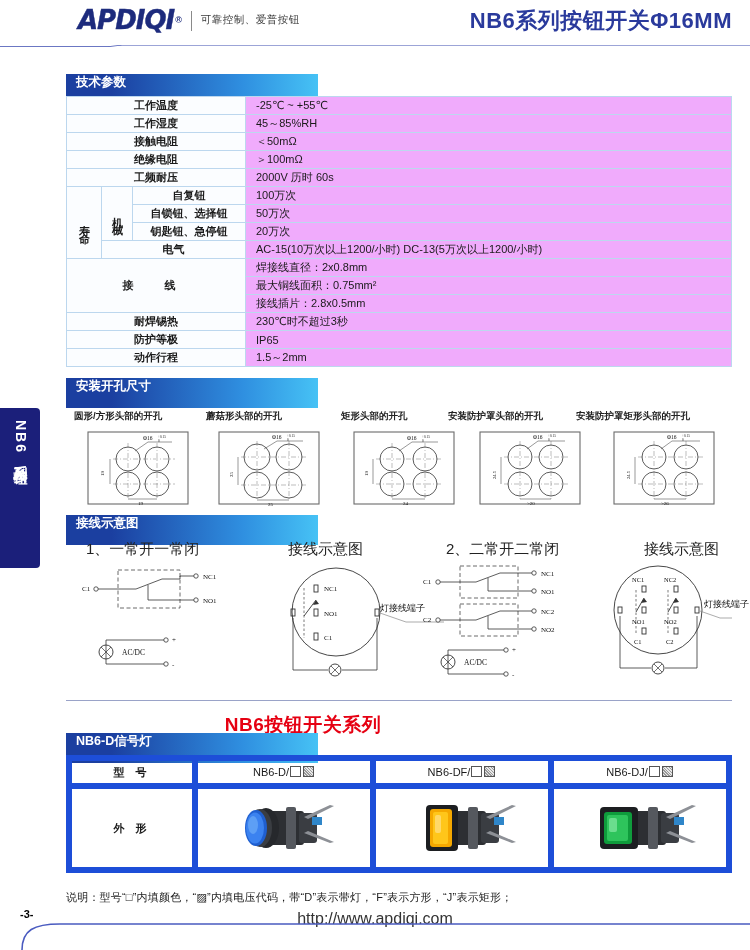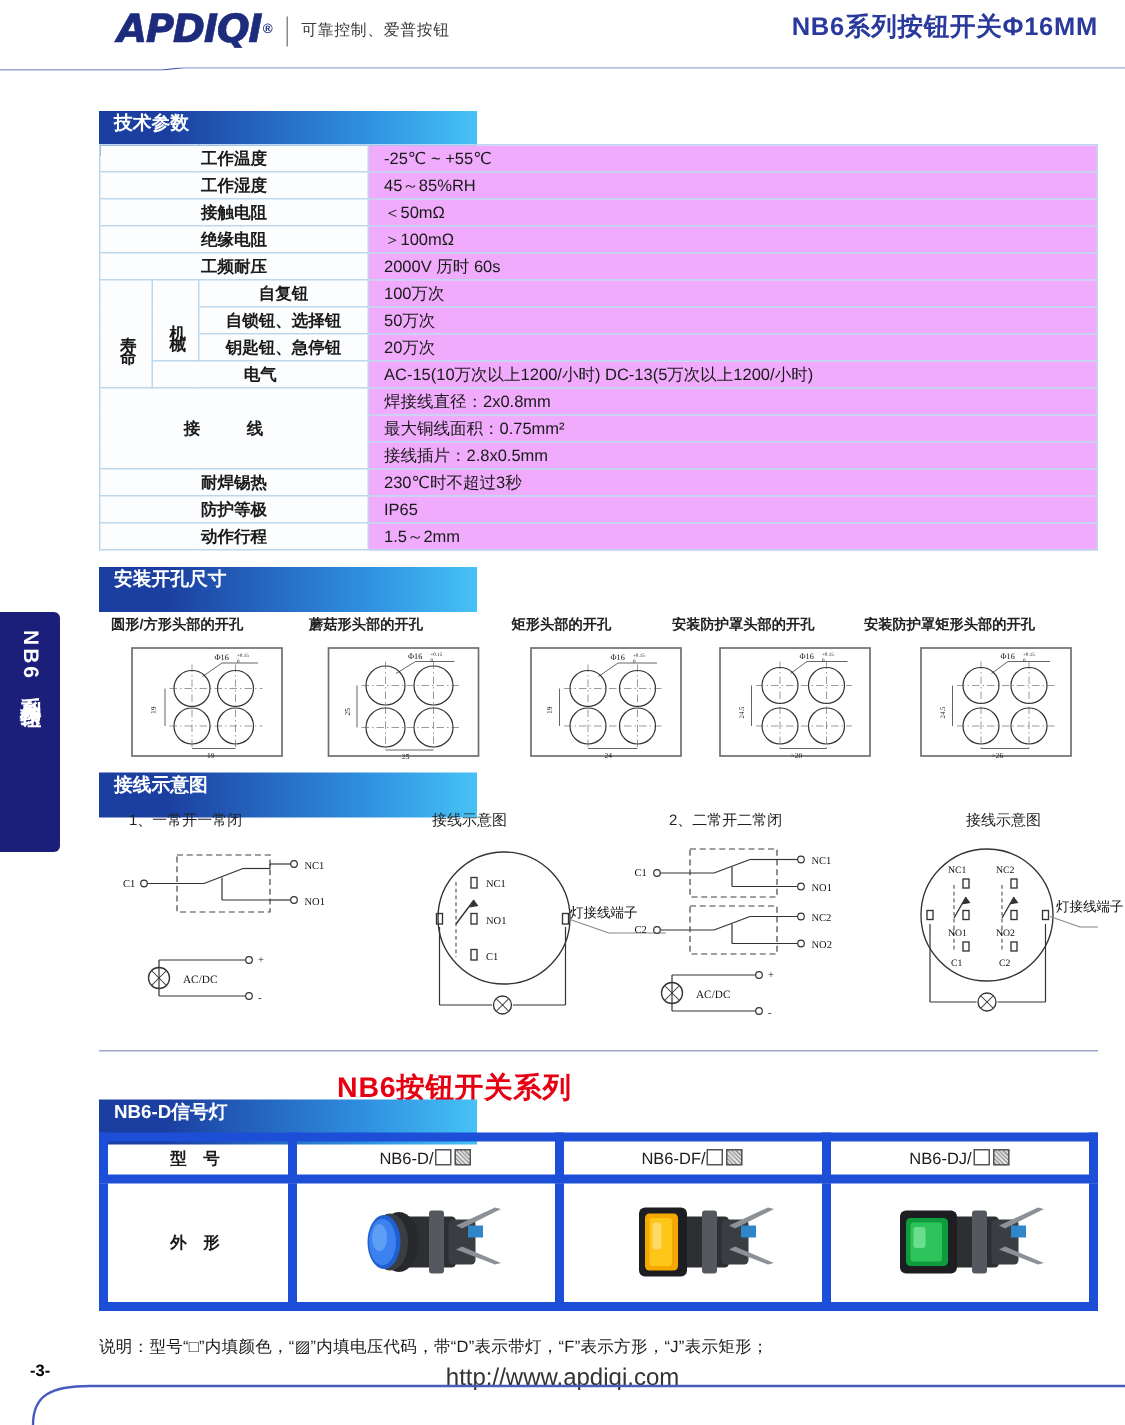--- a/index.html
+++ b/index.html
@@ -16,21 +16,21 @@
     font-family:"DejaVu Sans",sans-serif;
     font-size:26px;font-weight:bold;font-style:italic;color:#1d2b7d;
     letter-spacing:-1px;
     -webkit-text-stroke:0.4px #1d2b7d;
   }
   .logo-reg{font-size:9px;color:#1d2b7d;vertical-align:super;font-weight:bold;margin-left:1px;}
   .logo-divider{width:1px;height:20px;background:#8a8a8a;margin:6px 9px 0 9px;}
   .logo-tag{font-size:10.5px;color:#3a3a3a;margin-top:8px;letter-spacing:0.5px;}
   .header-title{
     position:absolute;right:18px;top:6px;
-    font-size:17px;font-weight:bold;color:#2a3a9c;letter-spacing:0.5px;
+    font-size:22px;font-weight:bold;color:#2a3a9c;letter-spacing:0.5px;
   }
   .header-rule{
     position:absolute;left:0;top:45px;width:750px;height:2px;
   }
   
   .side-tab{
     position:absolute;left:0;top:408px;width:40px;height:160px;
     background:#1b1f7a;border-top-right-radius:4px;border-bottom-right-radius:4px;
   }
   .side-tab span{
@@ -63,21 +63,21 @@
   .spacer-label{letter-spacing:14px;}
   
   .holes-wrap{position:absolute;left:66px;top:378px;width:666px;}
   .hole-captions{position:relative;height:16px;margin-top:4px;}
   .hole-captions span{position:absolute;font-size:9.5px;font-weight:bold;color:#222;white-space:nowrap;}
   .hole-row{position:relative;height:78px;margin-top:3px;}
   .hole-cell{position:absolute;top:0;}
   
   .wire-wrap{position:absolute;left:66px;top:515px;width:666px;}
   .wire-caps{position:relative;height:16px;margin-top:6px;}
-  .wire-caps span{position:absolute;font-size:10px;color:#222;white-space:nowrap;}
+  .wire-caps span{position:absolute;font-size:15px;color:#222;white-space:nowrap;}
   .wire-row{position:relative;height:130px;}
   .wire-cell{position:absolute;top:0;}
   
   .mid-div{position:absolute;left:66px;top:700px;width:666px;height:1px;background:#9aa3c8;}
   
   .series-title{
     position:absolute;left:0;top:712px;width:606px;text-align:center;
     font-size:19px;font-weight:bold;color:#e60012;letter-spacing:0.5px;
   }
   

